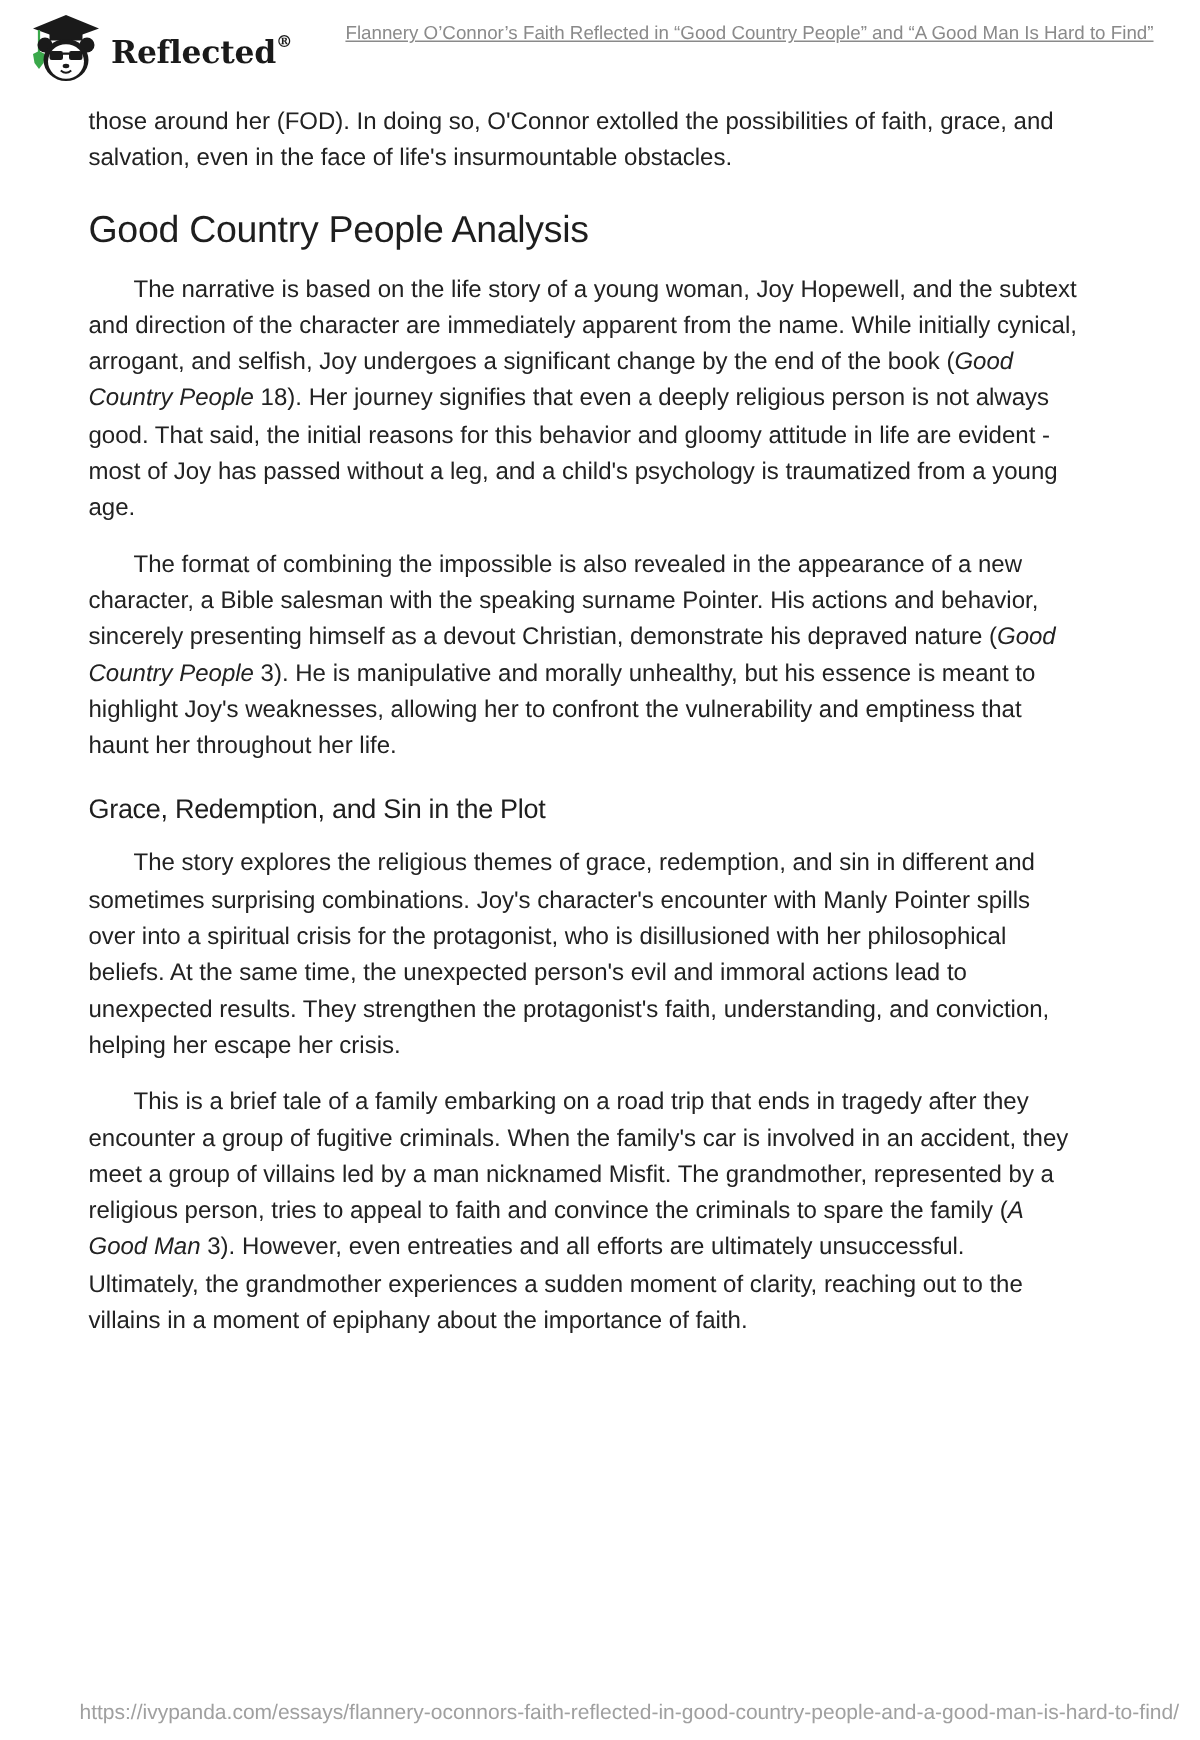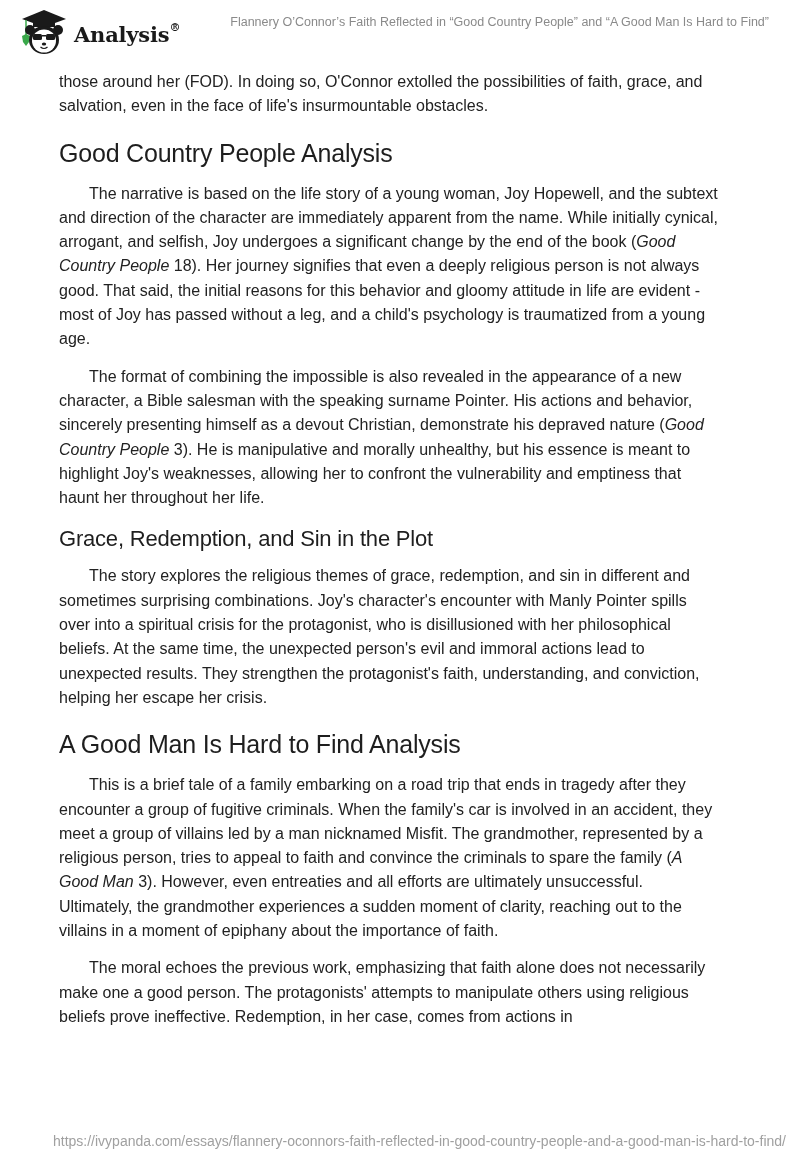--- a/index.html
+++ b/index.html
@@ -48,20 +48,21 @@
       position: relative;
       top: -3px;
     }
     .doc-title {
       position: absolute;
       right: 31px;
       top: 15px;
       font-size: 12.5px;
       color: #8a8a8a;
       white-space: nowrap;
+      text-decoration: underline;
     }
     .content {
       position: absolute;
       left: 59px;
       top: 70px;
       width: 660px;
     }
     p {
       margin: 0 0 13px 0;
       font-size: 16px;
@@ -76,21 +77,21 @@
       font-weight: normal;
       color: #1e1e1e;
       letter-spacing: -0.2px;
     }
     h2.lg {
       font-size: 25px;
       line-height: 30px;
       margin: 19px 0 14px 0;
     }
     h2.md {
-      font-size: 22px;
+      font-size: 18px;
       line-height: 28px;
       margin: 15px 0 11px 0;
     }
     .footer-url {
       position: absolute;
       right: 14px;
       top: 1133px;
       font-size: 14px;
       color: #a0a0a0;
       white-space: nowrap;
@@ -115,33 +116,31 @@
       <ellipse cx="26" cy="32" rx="15" ry="14" fill="#1a1a1a"></ellipse>
       <ellipse cx="26" cy="33" rx="12" ry="11.5" fill="#ffffff"></ellipse>
 
       <rect x="15" y="26" width="9" height="6" rx="1.5" fill="#1a1a1a"></rect>
       <rect x="28" y="26" width="9" height="6" rx="1.5" fill="#1a1a1a"></rect>
       <rect x="24" y="27" width="4" height="1.5" fill="#1a1a1a"></rect>
 
       <ellipse cx="26" cy="36" rx="2.2" ry="1.5" fill="#1a1a1a"></ellipse>
       <path d="M22.5 39 Q26 42 29.5 39" stroke="#1a1a1a" stroke-width="1.2" fill="none"></path>
     </svg>
-    <span class="logo-text"><span>Analysis</span><sup>®</sup></span>
+    <span class="logo-text"><span>Reflected</span><sup>®</sup></span>
   </div>
   <div class="doc-title">Flannery O’Connor’s Faith Reflected in “Good Country People” and “A Good Man Is Hard to Find”</div>
 </div>
 
 <div class="content">
   <p>those around her (FOD). In doing so, O'Connor extolled the possibilities of faith, grace, and salvation, even in the face of life's insurmountable obstacles.</p>
 
   <h2 class="lg">Good Country People Analysis</h2>
   <p class="indent"><span>The narrative is based on the life story of a young woman, Joy Hopewell, and the subtext and direction of the character are immediately apparent from the name. While initially cynical, arrogant, and selfish, Joy undergoes a significant change by the end of the book (</span><em>Good Country People</em><span> 18). Her journey signifies that even a deeply religious person is not always good. That said, the initial reasons for this behavior and gloomy attitude in life are evident - most of Joy has passed without a leg, and a child's psychology is traumatized from a young age.</span></p>
   <p class="indent"><span>The format of combining the impossible is also revealed in the appearance of a new character, a Bible salesman with the speaking surname Pointer. His actions and behavior, sincerely presenting himself as a devout Christian, demonstrate his depraved nature (</span><em>Good Country People</em><span> 3). He is manipulative and morally unhealthy, but his essence is meant to highlight Joy's weaknesses, allowing her to confront the vulnerability and emptiness that haunt her throughout her life.</span></p>
 
   <h2 class="md">Grace, Redemption, and Sin in the Plot</h2>
   <p class="indent">The story explores the religious themes of grace, redemption, and sin in different and sometimes surprising combinations. Joy's character's encounter with Manly Pointer spills over into a spiritual crisis for the protagonist, who is disillusioned with her philosophical beliefs. At the same time, the unexpected person's evil and immoral actions lead to unexpected results. They strengthen the protagonist's faith, understanding, and conviction, helping her escape her crisis.</p>
 
-  <h2 class="lg">A Good Man Is Hard to Find Analysis</h2>
   <p class="indent"><span>This is a brief tale of a family embarking on a road trip that ends in tragedy after they encounter a group of fugitive criminals. When the family's car is involved in an accident, they meet a group of villains led by a man nicknamed Misfit. The grandmother, represented by a religious person, tries to appeal to faith and convince the criminals to spare the family (</span><em>A Good Man</em><span> 3). However, even entreaties and all efforts are ultimately unsuccessful. Ultimately, the grandmother experiences a sudden moment of clarity, reaching out to the villains in a moment of epiphany about the importance of faith.</span></p>
-  <p class="indent">The moral echoes the previous work, emphasizing that faith alone does not necessarily make one a good person. The protagonists' attempts to manipulate others using religious beliefs prove ineffective. Redemption, in her case, comes from actions in</p>
 </div>
 
 <div class="footer-url">https://ivypanda.com/essays/flannery-oconnors-faith-reflected-in-good-country-people-and-a-good-man-is-hard-to-find/</div>
 
 </body></html>

